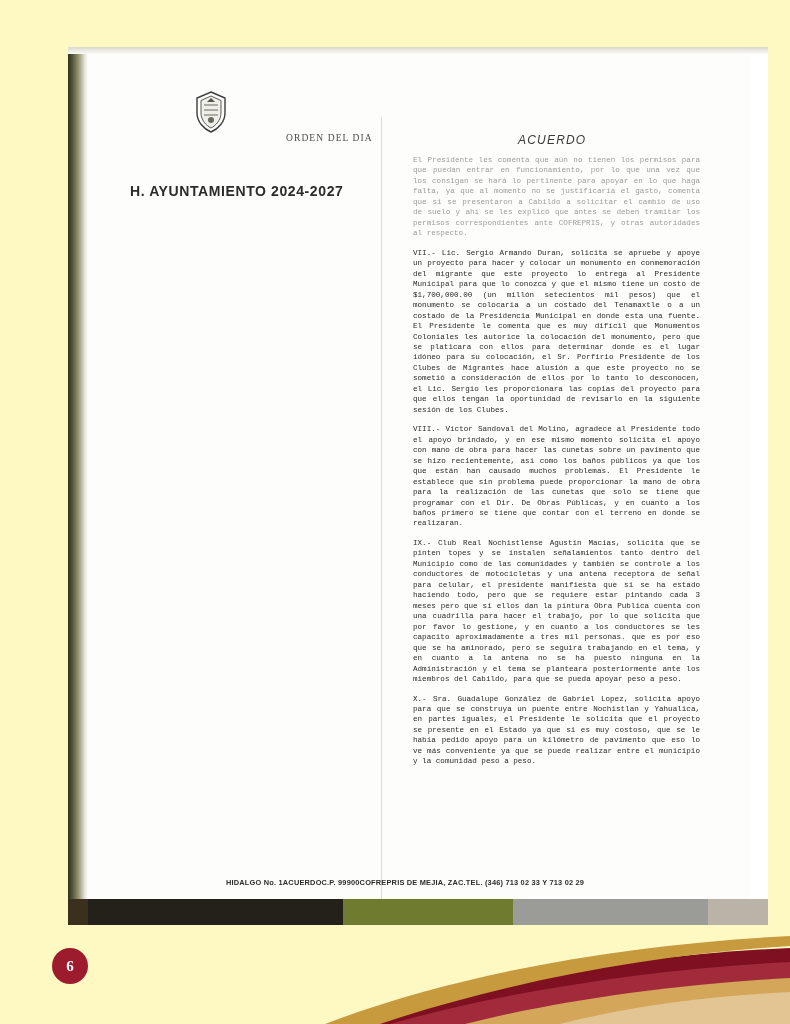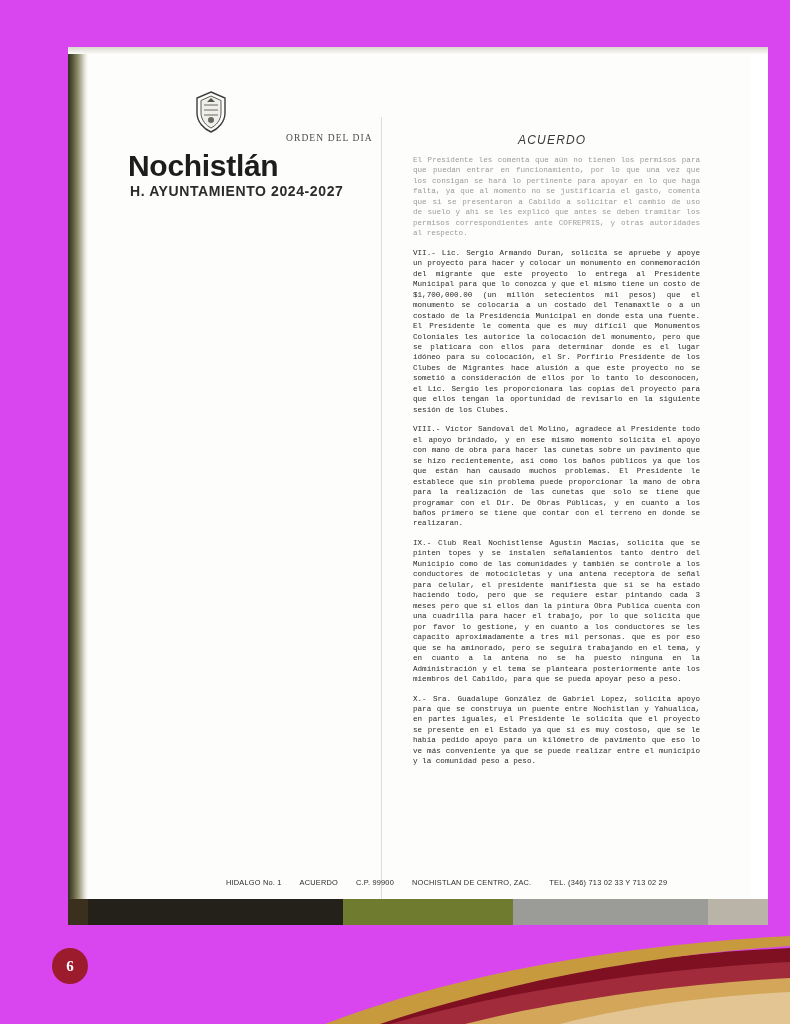--- a/index.html
+++ b/index.html
@@ -12,21 +12,21 @@
     height: 1024px;
     position: relative;
     font-family: "Liberation Sans", sans-serif;
     overflow: hidden;
   }
 
   
   .page {
     position: absolute;
     inset: 0;
-    background: #d946ef;
+    background: #fef9c3;
   }
 
   
   .scan {
     position: absolute;
     left: 68px;
     top: 47px;
     width: 700px;
     height: 878px;
     background: #ffffff;
@@ -161,24 +161,23 @@
     filter: blur(0.25px);
   }
 
   
   .scan-footer-text {
     position: absolute;
     left: 130px;
     bottom: 38px;
     width: 520px;
     font-size: 7.4px;
-    font-weight: normal;
+    font-weight: bold;
     color: #2c2c2c;
     display: flex;
-    gap: 18px;
     align-items: baseline;
     letter-spacing: 0.2px;
     padding-left: 28px;
   }
   .scan-footer-text .sp { flex: 0 0 auto; }
 
   
   .page-badge {
     position: absolute;
     left: 52px;
@@ -222,41 +221,40 @@
       <div class="crest">
         <svg width="46" height="46" viewBox="0 0 46 46" aria-hidden="true">
           <path d="M23 3 L37 9 L37 24 C37 33 30 40 23 43 C16 40 9 33 9 24 L9 9 Z" fill="none" stroke="#3c3c3a" stroke-width="1.4"></path>
           <path d="M23 7 L33 11.5 L33 24 C33 31 28 36.5 23 39 C18 36.5 13 31 13 24 L13 11.5 Z" fill="#efeee8" stroke="#4a4a46" stroke-width="0.9"></path>
           <path d="M16 16 h14 M16 21 h14 M16 26 h14" stroke="#6a6a64" stroke-width="1"></path>
           <path d="M23 9 l4 4 h-8 z" fill="#55554f"></path>
           <circle cx="23" cy="31" r="3" fill="#6a6a64"></circle>
         </svg>
       </div>
       <div class="orden-label">ORDEN DEL DIA</div>
-      <div class="brand">Nochistlán</div>
       <div class="brand-sub">H. AYUNTAMIENTO 2024-2027</div>
     </div>
 
     <div class="col-rule"></div>
 
     <div class="acuerdo-title">ACUERDO</div>
 
     <div class="body-col">
       <p class="faded">El Presidente les comenta que aún no tienen los permisos para que puedan entrar en funcionamiento, por lo que una vez que los consigan se hará lo pertinente para apoyar en lo que haga falta, ya que al momento no se justificaría el gasto, comenta que si se presentaron a Cabildo a solicitar el cambio de uso de suelo y ahí se les explicó que antes se deben tramitar los permisos correspondientes ante COFREPRIS, y otras autoridades al respecto.</p>
       <p>VII.- Lic. Sergio Armando Duran, solicita se apruebe y apoye un proyecto para hacer y colocar un monumento en conmemoración del migrante que este proyecto lo entrega al Presidente Municipal para que lo conozca y que el mismo tiene un costo de $1,700,000.00 (un millón setecientos mil pesos) que el monumento se colocaría a un costado del Tenamaxtle o a un costado de la Presidencia Municipal en donde esta una fuente. El Presidente le comenta que es muy difícil que Monumentos Coloniales les autorice la colocación del monumento, pero que se platicara con ellos para determinar donde es el lugar idóneo para su colocación, el Sr. Porfirio Presidente de los Clubes de Migrantes hace alusión a que este proyecto no se sometió a consideración de ellos por lo tanto lo desconocen, el Lic. Sergio les proporcionara las copias del proyecto para que ellos tengan la oportunidad de revisarlo en la siguiente sesión de los Clubes.</p>
       <p>VIII.- Víctor Sandoval del Molino, agradece al Presidente todo el apoyo brindado, y en ese mismo momento solicita el apoyo con mano de obra para hacer las cunetas sobre un pavimento que se hizo recientemente, así como los baños públicos ya que los que están han causado muchos problemas. El Presidente le establece que sin problema puede proporcionar la mano de obra para la realización de las cunetas que solo se tiene que programar con el Dir. De Obras Públicas, y en cuanto a los baños primero se tiene que contar con el terreno en donde se realizaran.</p>
       <p>IX.- Club Real Nochistlense Agustín Macías, solicita que se pinten topes y se instalen señalamientos tanto dentro del Municipio como de las comunidades y también se controle a los conductores de motocicletas y una antena receptora de señal para celular, el presidente manifiesta que si se ha estado haciendo todo, pero que se requiere estar pintando cada 3 meses pero que si ellos dan la pintura Obra Publica cuenta con una cuadrilla para hacer el trabajo, por lo que solicita que por favor lo gestione, y en cuanto a los conductores se les capacito aproximadamente a tres mil personas. que es por eso que se ha aminorado, pero se seguirá trabajando en el tema, y en cuanto a la antena no se ha puesto ninguna en la Administración y el tema se planteara posteriormente ante los miembros del Cabildo, para que se pueda apoyar peso a peso.</p>
       <p>X.- Sra. Guadalupe González de Gabriel Lopez, solicita apoyo para que se construya un puente entre Nochistlan y Yahualica, en partes iguales, el Presidente le solicita que el proyecto se presente en el Estado ya que si es muy costoso, que se le había pedido apoyo para un kilómetro de pavimento que eso lo ve más conveniente ya que se puede realizar entre el municipio y la comunidad peso a peso.</p>
     </div>
 
     <div class="scan-footer-text">
       <span class="sp">HIDALGO No. 1</span>
       <span class="sp">ACUERDO</span>
       <span class="sp">C.P. 99900</span>
-      <span class="sp">NOCHISTLAN DE CENTRO, ZAC.</span>
+      <span class="sp">COFREPRIS DE MEJIA, ZAC.</span>
       <span class="sp">TEL. (346) 713 02 33 Y 713 02 29</span>
     </div>
 
     <div class="scan-footer-band">
       <div class="band-a"></div>
       <div class="band-b"></div>
       <div class="band-c"></div>
       <div class="band-d"></div>
       <div class="band-e"></div>
     </div>

